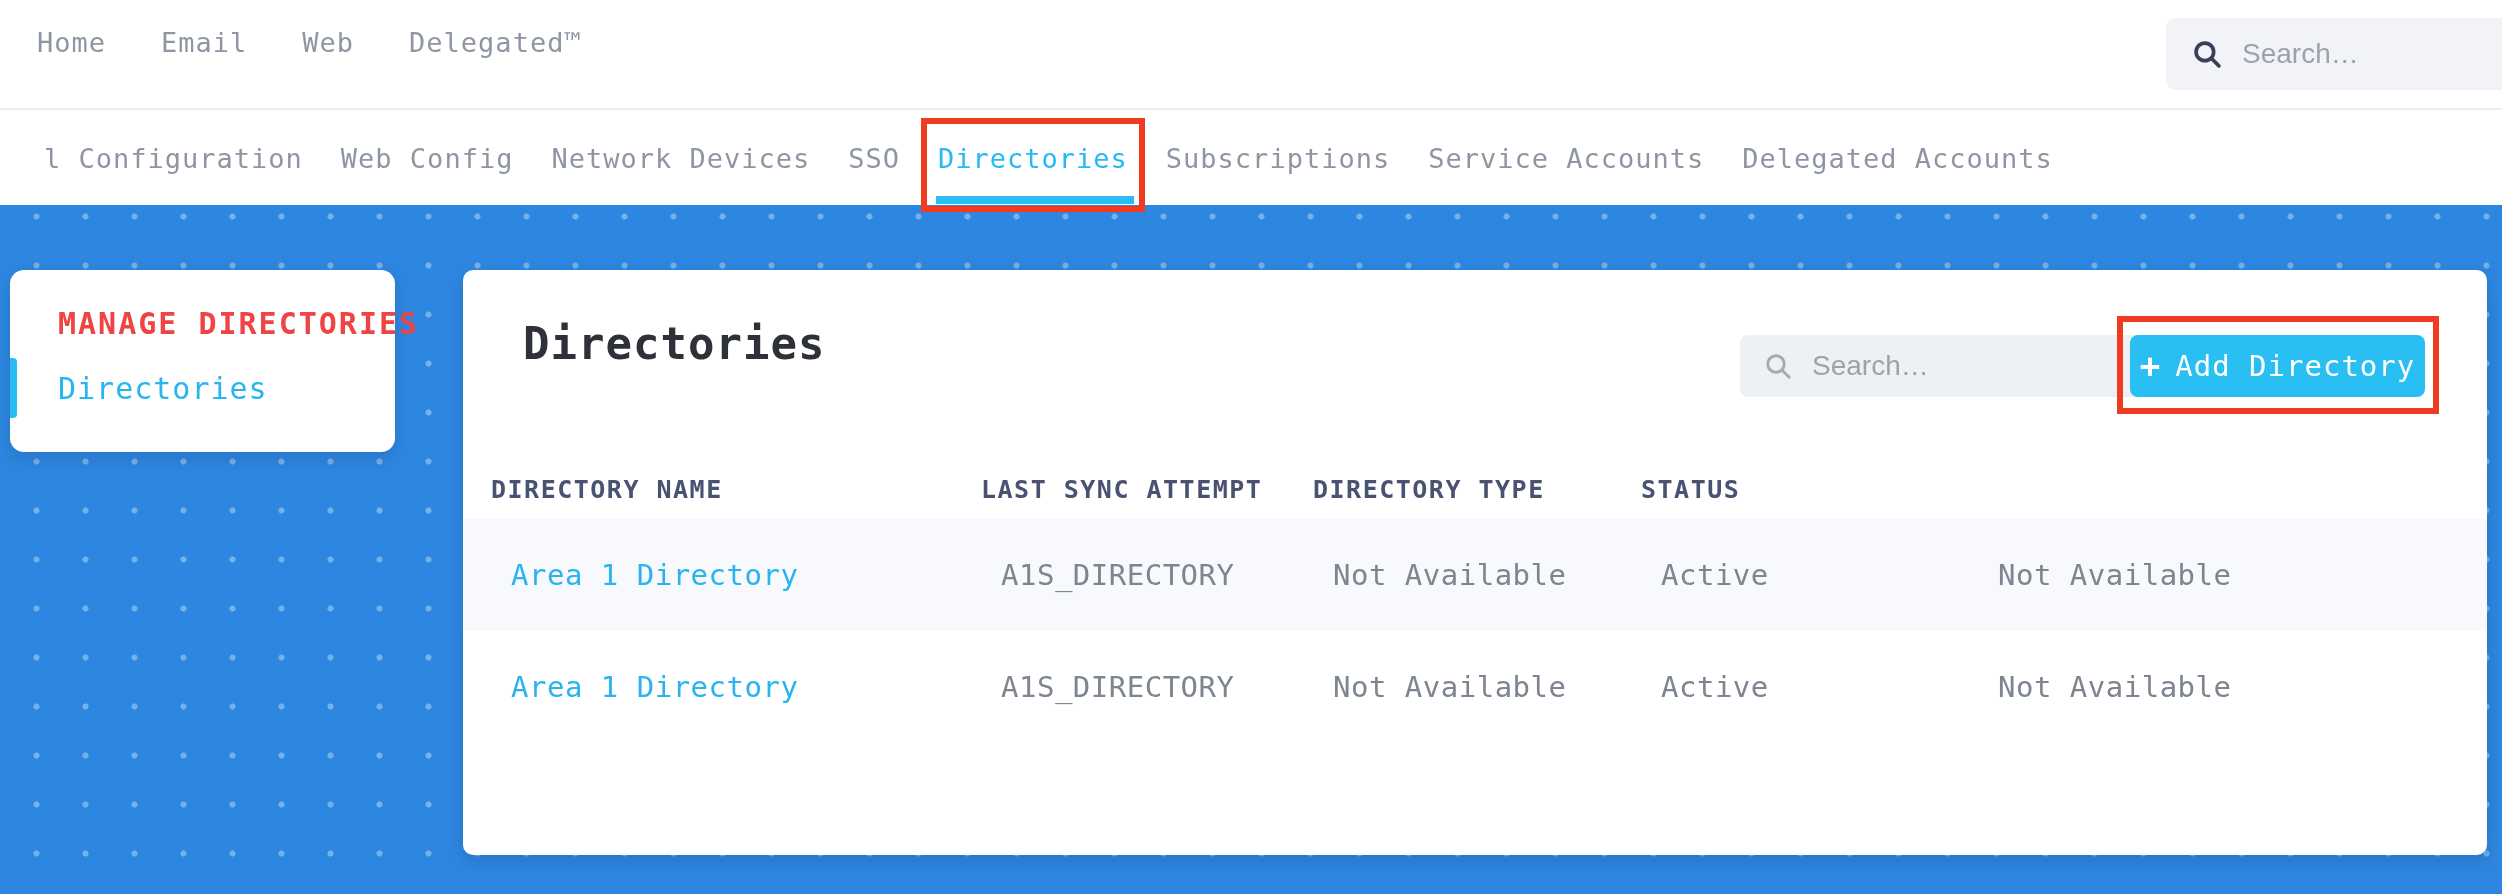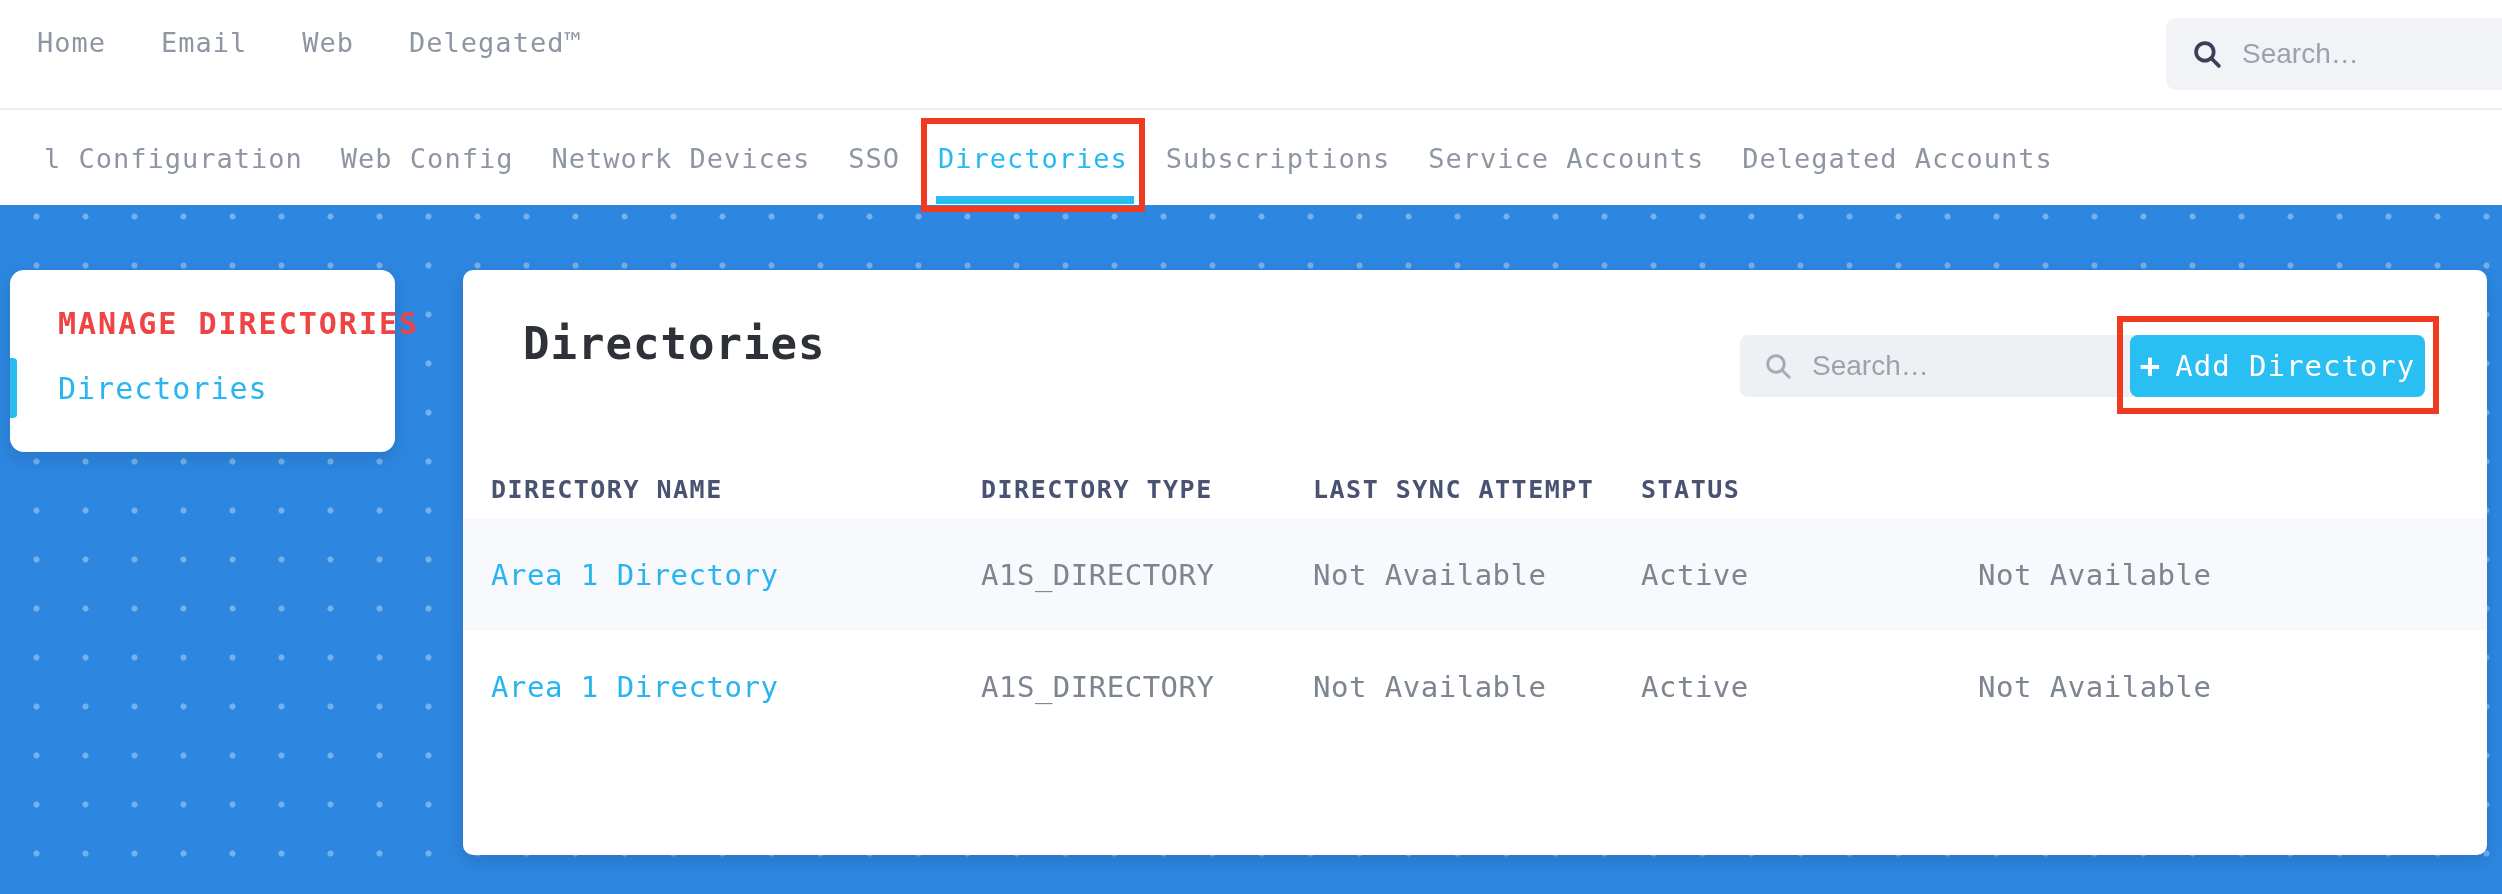--- a/index.html
+++ b/index.html
@@ -123,21 +123,21 @@
     grid-template-columns: 490px 332px 328px 337px 350px 1fr;
     align-items: center; padding: 0 28px;
   }
   .thead { height: 59px; }
   .th {
     font-size: 25px; font-weight: 700; color: #4a5272;
     letter-spacing: 1.5px; white-space: nowrap;
   }
   .trow { height: 112px; font-size: 29px; color: #7d8591; letter-spacing: 0.5px; }
   .trow.alt { background: #f7f9fc; }
-  .cell { white-space: nowrap; }
+  .cell { white-space: nowrap; margin-left: 20px; }
   .cell-link { color: #29b4f0; cursor: pointer; }
   .menu-dots { display: flex; gap: 8px; align-items: center; cursor: pointer; }
   .menu-dots i { width: 10px; height: 10px; border-radius: 50%; background: #b4bac3; }
 </style>
 </head>
 <body>
 
 <header class="topbar">
   <nav class="topnav">
     <span class="navlink">Home</span>
@@ -198,22 +198,22 @@
       <button class="add-btn">
         <span class="plus">+</span>
         <span>Add Directory</span>
       </button>
       <span class="annotation btn-annotation"></span>
     </div>
 
     <div class="table">
       <div class="thead">
         <span class="th">DIRECTORY NAME</span>
+        <span class="th">LAST SYNC ATTEMPT</span>
         <span class="th">DIRECTORY TYPE</span>
-        <span class="th">LAST SYNC ATTEMPT</span>
         <span class="th">STATUS</span>
         <span class="th"></span>
       </div>
 
       <div class="trow alt">
         <span class="cell cell-link">Area 1 Directory</span>
         <span class="cell">A1S_DIRECTORY</span>
         <span class="cell">Not Available</span>
         <span class="cell">Active</span>
         <span class="cell">Not Available</span>

